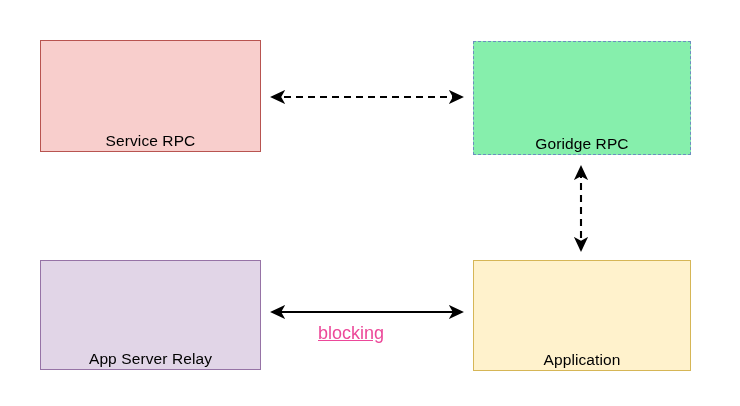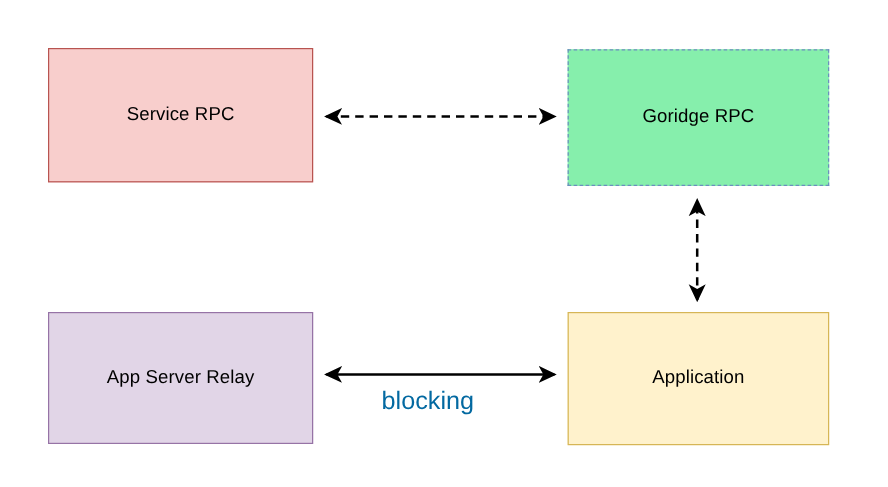--- a/index.html
+++ b/index.html
@@ -14,21 +14,21 @@
     position: relative;
     width: 740px;
     height: 406px;
     background: #ffffff;
     overflow: hidden;
   }
   .node {
     position: absolute;
     box-sizing: border-box;
     display: flex;
-    align-items: center;
+    align-items: flex-end;
     justify-content: center;
     text-align: center;
     color: #000000;
     font-size: 15.5px;
     line-height: 1.2;
     letter-spacing: 0.1px;
   }
   .node-label {
     display: block;
     padding: 0 6px;
@@ -69,23 +69,24 @@
   .edge-line {
     fill: none;
     stroke: #000000;
     stroke-width: 2.1px;
   }
   .edge-dashed {
     stroke-dasharray: 7 5;
   }
   .edge-label {
     position: absolute;
-    color: #0369a1;
-    font-size: 21px;
+    color: #ec4899;
+    font-size: 18px;
     white-space: nowrap;
+    text-decoration: underline;
   }
   #edge-label-blocking {
     left: 318px;
     top: 323px;
   }
 </style>
 </head>
 <body>
 
 <div id="canvas">

